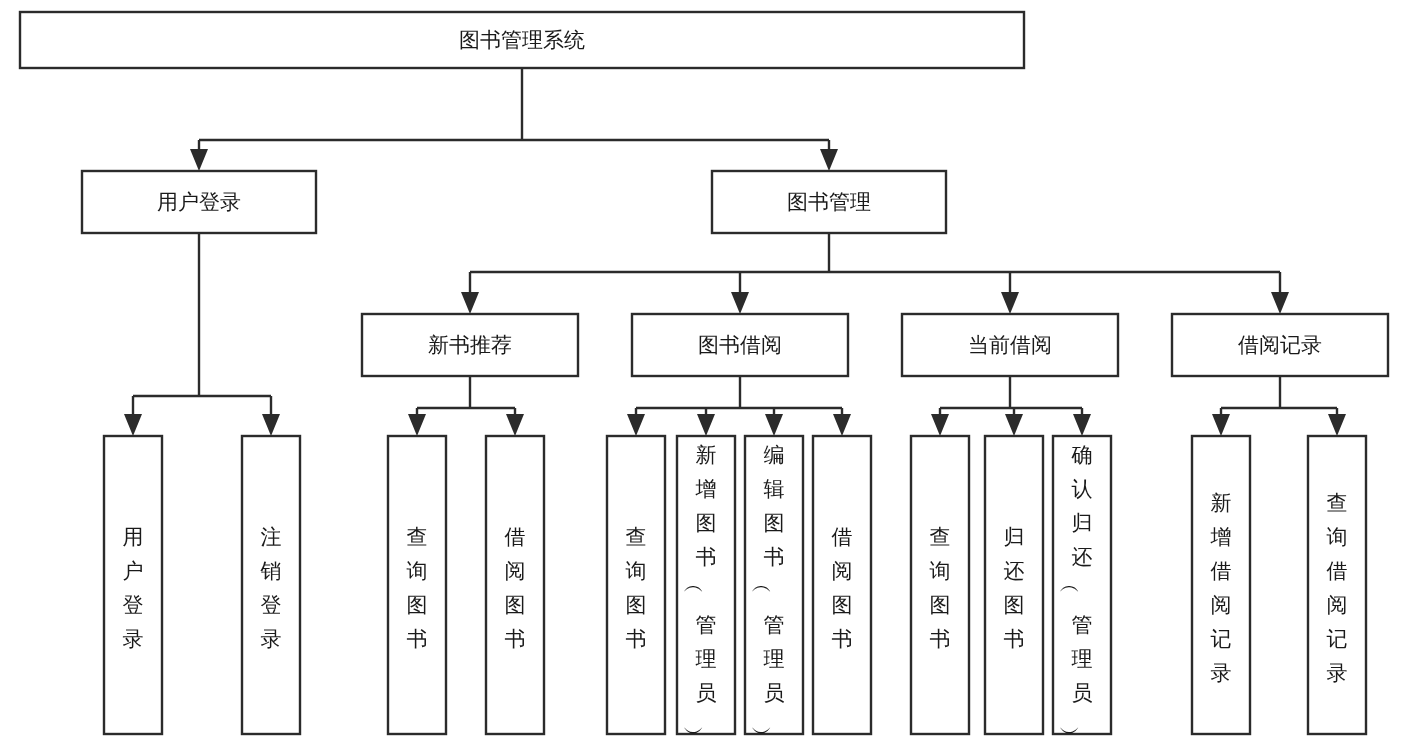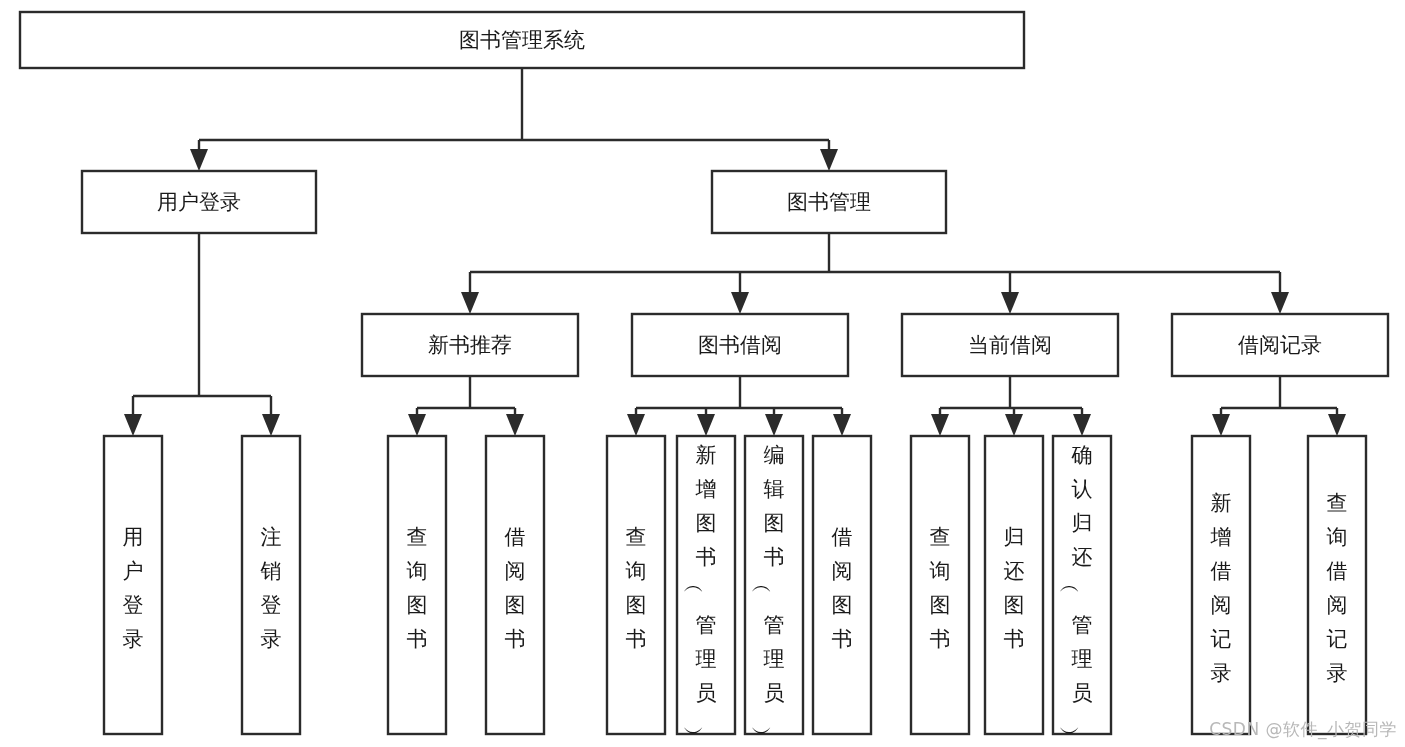--- a/index.html
+++ b/index.html
@@ -218,14 +218,13 @@
         <g>
           <rect x="1192" y="436" width="58" height="298" class="node-box"></rect>
           <text x="1221" y="0" class="node-label-v"><tspan x="1221" y="509.52">新</tspan><tspan x="1221" y="543.52">增</tspan><tspan x="1221" y="577.52">借</tspan><tspan x="1221" y="611.52">阅</tspan><tspan x="1221" y="645.52">记</tspan><tspan x="1221" y="679.52">录</tspan></text>
         </g>
         <g>
           <rect x="1308" y="436" width="58" height="298" class="node-box"></rect>
           <text x="1337" y="0" class="node-label-v"><tspan x="1337" y="509.52">查</tspan><tspan x="1337" y="543.52">询</tspan><tspan x="1337" y="577.52">借</tspan><tspan x="1337" y="611.52">阅</tspan><tspan x="1337" y="645.52">记</tspan><tspan x="1337" y="679.52">录</tspan></text>
         </g>
       </g>
   </svg>
-  <div class="watermark">CSDN @软件_小贺同学</div>
 </div>
 
 </body></html>

